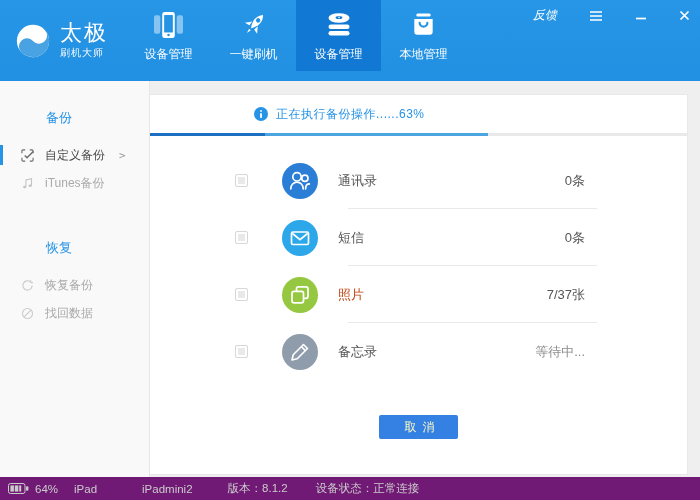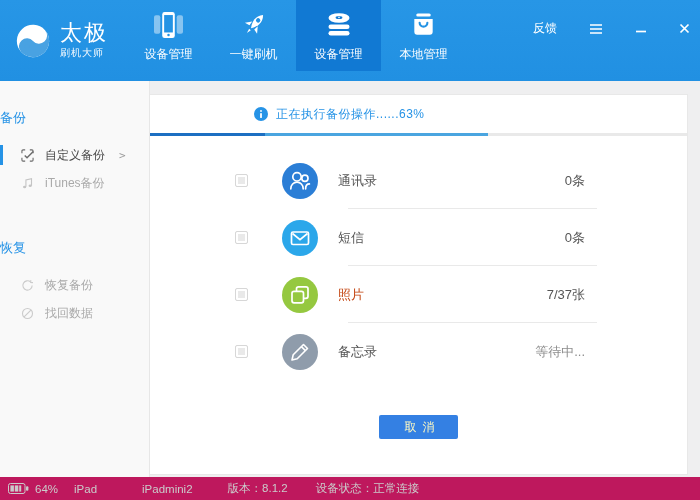--- a/index.html
+++ b/index.html
@@ -11,28 +11,28 @@
   .logo { display:flex; align-items:center; padding-left:14px; width:126px; }
   .logo-circle { width:38px; height:38px; flex:0 0 38px; }
   .logo-text { margin-left:8px; color:#fff; }
   .brand-name { font-size:22px; letter-spacing:2px; font-weight:400; line-height:24px; }
   .brand-sub { font-size:10px; letter-spacing:1px; opacity:.95; margin-top:1px; }
   .tabs { display:flex; height:71px; }
   .tab { width:85px; height:71px; display:flex; flex-direction:column; align-items:center; justify-content:flex-end; padding-bottom:8px; cursor:pointer; }
   .tab.active { background:#1179d3; }
   .tab-icon { height:36px; display:flex; align-items:center; justify-content:center; }
   .tab-label { font-size:12px; color:#fff; margin-top:3px; white-space:nowrap; }
-  .win-controls { position:absolute; top:20px; right:10px; display:flex; align-items:center; gap:32px; color:#fff; }
+  .win-controls { position:absolute; top:7px; right:10px; display:flex; align-items:center; gap:32px; color:#fff;font-style:italic; }
   .feedback { font-size:12px; cursor:pointer; }
   .wc-btn { display:flex; align-items:center; cursor:pointer; }
 
   
   .body { position:relative; display:flex; height:406px; }
   .sidebar { width:150px; background:#f9f9f9; border-right:1px solid #e7e7e7; padding-top:28px; }
-  .side-title { color:#2693e6; font-size:13px; margin-bottom:14px; }
+  .side-title { color:#2693e6; font-size:13px; padding-left:46px; margin-bottom:14px; }
   .side-item { position:relative; display:flex; align-items:center; height:28px; padding-left:21px; font-size:12px; color:#a9a9a9; cursor:pointer; }
   .side-item .s-icon { width:14px; height:14px; margin-right:10px; display:flex; align-items:center; }
   .side-item.active { color:#4a4a4a; }
   .side-item.active::before { content:""; position:absolute; left:0; top:4px; bottom:4px; width:3px; background:#2693e6; }
   .side-arrow { font-size:11px; color:#9b9b9b; margin-left:14px; font-family:"DejaVu Sans Mono",monospace; }
   .side-gap { height:42px; }
 
   .panel { position:relative; margin:13px 12px 12px 0; width:538px; height:381px; background:#fff; border:1px solid #e8e8e8; border-left:none; }
 
   .progress-header { height:38px; display:flex; align-items:center; padding-left:104px; }
@@ -51,21 +51,21 @@
   .ic-photos { background:#95c840; }
   .ic-memo { background:#8f9cab; }
   .row-label { font-size:13px; color:#555; margin-left:20px; }
   .row-label.blue { color:#c2410c; }
   .row-value { margin-left:auto; font-size:13px; color:#555; }
   .row-value.waiting { color:#8d8d8d; }
 
   .cancel-btn { display:block; margin:35px auto 0; width:79px; height:24px; background:#3480e3; color:#fef9c3; border:none; border-radius:2px; font-size:12px; letter-spacing:6px; padding-left:8px; cursor:pointer; font-family:inherit; }
 
   
-  .statusbar { position:absolute; left:0; bottom:0; width:700px; height:23px; background:#be185d; display:flex; align-items:center; color:#cbcbcb; font-size:11.5px; }
+  .statusbar { position:absolute; left:0; bottom:0; width:700px; height:23px; background:#701a75; display:flex; align-items:center; color:#cbcbcb; font-size:11.5px; }
   .sb-batt { margin-left:8px; display:flex; align-items:center; }
   .sb-pct { margin-left:6px; }
   .sb-type { margin-left:16px; }
   .sb-model { margin-left:45px; }
   .sb-ver { margin-left:35px; }
   .sb-conn { margin-left:28px; }
 </style>
 </head>
 <body>
 

